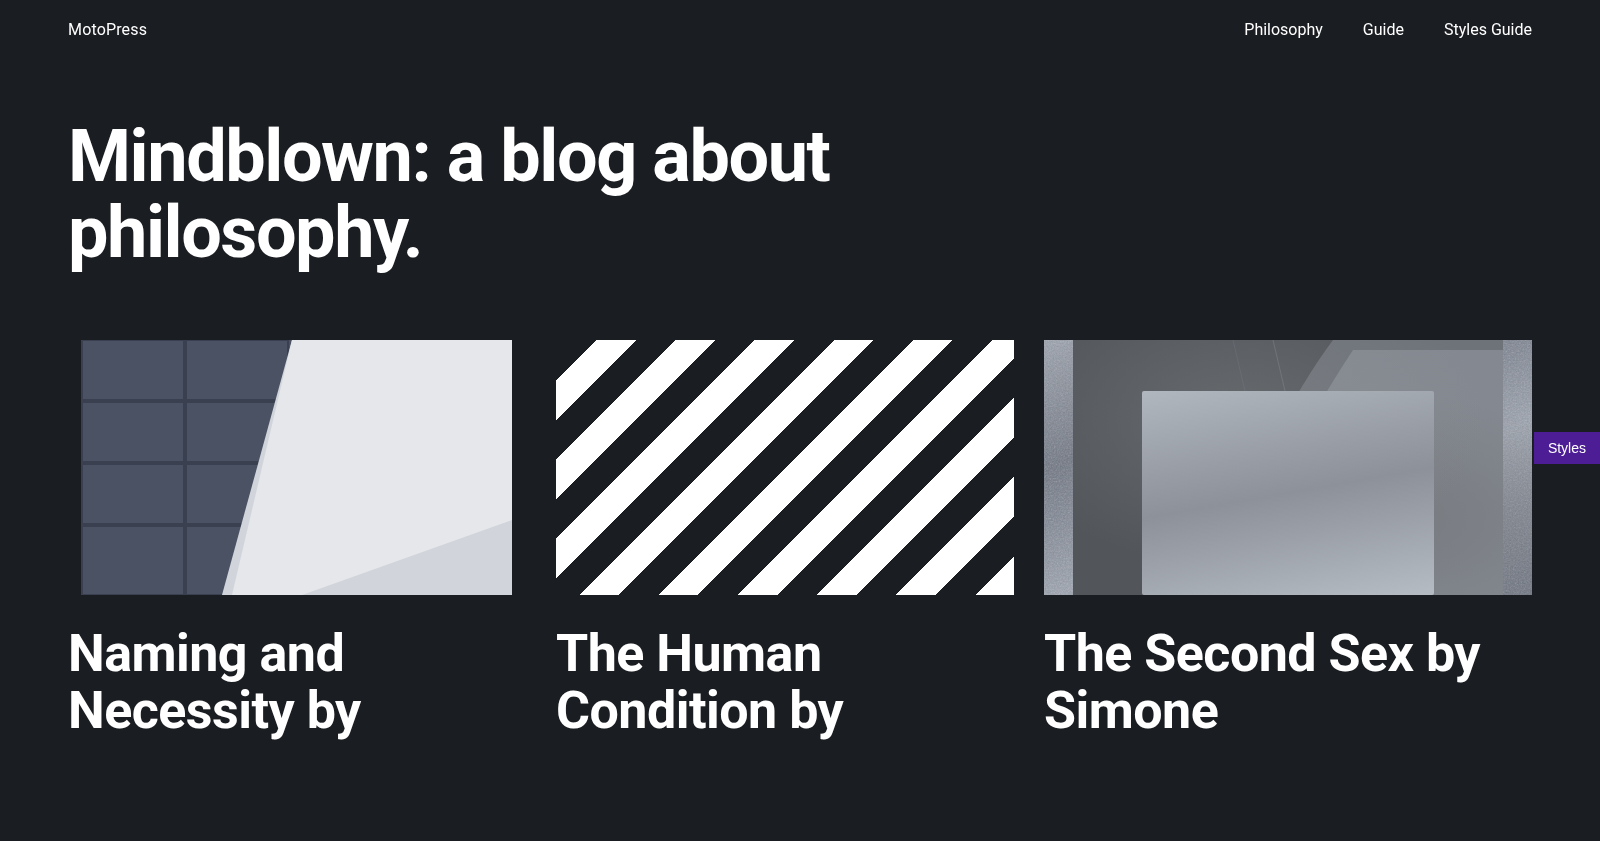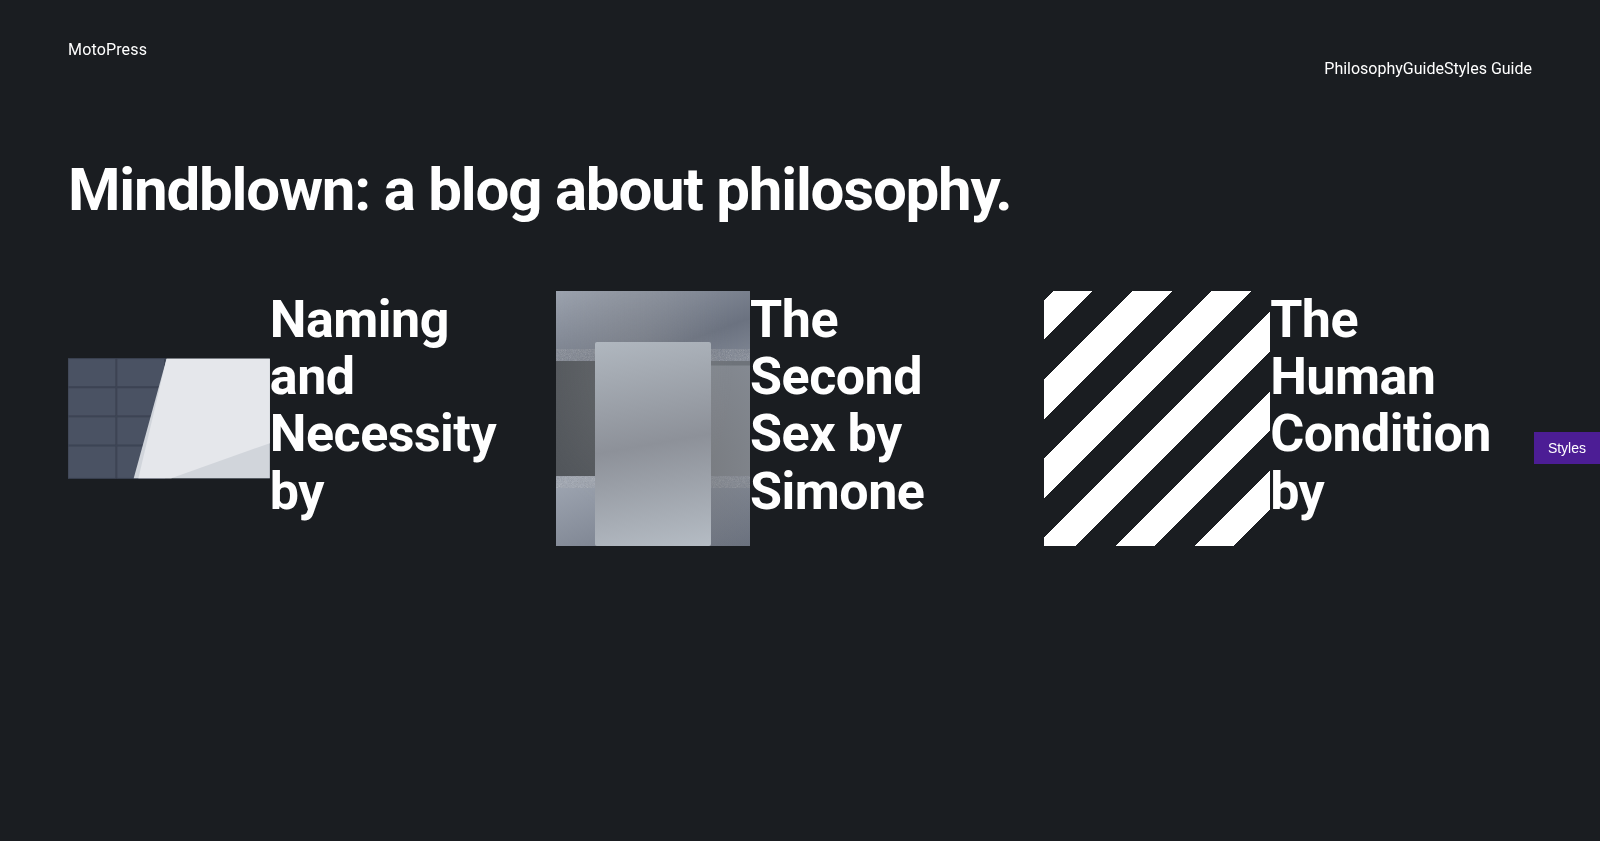--- a/index.html
+++ b/index.html
@@ -28,57 +28,57 @@
 
     .nav-logo {
       font-size: 16px;
       font-weight: 400;
       color: #ffffff;
       letter-spacing: 0.01em;
     }
 
     .nav-links {
       display: flex;
+      gap: 40px;
       list-style: none;
-      margin-top: 39px;
     }
 
     .nav-links li a {
       color: #ffffff;
       text-decoration: none;
       font-size: 16px;
       font-weight: 400;
     }
 
     
     .hero {
       padding: 60px 68px 60px 68px;
     }
 
     .hero-title {
-      font-size: 60px;
+      font-size: 72px;
       font-weight: 700;
       line-height: 1.05;
       letter-spacing: -0.02em;
       color: #ffffff;
       max-width: 1100px;
     }
 
     
     .cards-grid {
       display: grid;
       grid-template-columns: 1fr 1fr 1fr;
       gap: 0;
       padding: 0 68px;
       margin-top: 10px;
     }
 
     .card {
       display: flex;
-      flex-direction: row;
+      flex-direction: column;
       padding-right: 30px;
     }
 
     .card:last-child {
       padding-right: 0;
     }
 
     .card-image {
       width: 100%;
       height: 255px;
@@ -225,20 +225,40 @@
           <polygon points="210,0 430,0 430,255 140,255" fill="#d1d5db"></polygon>
           <polygon points="210,0 430,0 430,180 220,255 150,255" fill="#e5e7eb"></polygon>
         </svg>
       </div>
     </div>
     <h2 class="card-title">Naming and Necessity by</h2>
   </article>
 
   <article class="card">
     <div class="card-image">
+      <div class="card-img-3">
+        <svg width="100%" height="100%" viewBox="0 0 430 255" xmlns="http://www.w3.org/2000/svg">
+
+          <defs>
+            <pattern id="stripes" x="0" y="0" width="70" height="70" patternUnits="userSpaceOnUse" patternTransform="rotate(-45)">
+              <rect width="35" height="70" fill="#1a1d21"></rect>
+              <rect x="35" width="35" height="70" fill="#ffffff"></rect>
+            </pattern>
+          </defs>
+          <rect width="430" height="255" fill="url(#stripes)"></rect>
+
+          <rect width="430" height="255" fill="rgba(0,0,0,0.05)"></rect>
+        </svg>
+      </div>
+    </div>
+    <h2 class="card-title">The Human Condition by</h2>
+  </article>
+
+  <article class="card">
+    <div class="card-image">
       <div class="card-img-2">
         <svg width="100%" height="100%" viewBox="0 0 430 255" xmlns="http://www.w3.org/2000/svg">
           <rect width="430" height="255" fill="#8a9099"></rect>
 
           <rect width="430" height="255" fill="url(#conc)" opacity="0.8"></rect>
           <defs>
             <filter id="noise">
               <feTurbulence type="fractalNoise" baseFrequency="0.65" numOctaves="3" stitchTiles="stitch"></feTurbulence>
               <feColorMatrix type="saturate" values="0"></feColorMatrix>
               <feBlend in="SourceGraphic" mode="multiply"></feBlend>
@@ -250,35 +270,15 @@
           <path d="M150,255 Q220,100 280,10 L430,10 L430,255 Z" fill="#9aa0a8" opacity="0.5"></path>
 
           <line x1="160" y1="0" x2="220" y2="255" stroke="#6b7280" stroke-width="1" opacity="0.4"></line>
           <line x1="200" y1="0" x2="260" y2="255" stroke="#9ca3af" stroke-width="1" opacity="0.3"></line>
         </svg>
       </div>
     </div>
     <h2 class="card-title">The Second Sex by Simone</h2>
   </article>
 
-  <article class="card">
-    <div class="card-image">
-      <div class="card-img-3">
-        <svg width="100%" height="100%" viewBox="0 0 430 255" xmlns="http://www.w3.org/2000/svg">
-
-          <defs>
-            <pattern id="stripes" x="0" y="0" width="70" height="70" patternUnits="userSpaceOnUse" patternTransform="rotate(-45)">
-              <rect width="35" height="70" fill="#1a1d21"></rect>
-              <rect x="35" width="35" height="70" fill="#ffffff"></rect>
-            </pattern>
-          </defs>
-          <rect width="430" height="255" fill="url(#stripes)"></rect>
-
-          <rect width="430" height="255" fill="rgba(0,0,0,0.05)"></rect>
-        </svg>
-      </div>
-    </div>
-    <h2 class="card-title">The Human Condition by</h2>
-  </article>
-
 </section>
 
 <button class="styles-button">Styles</button>
 
 </body></html>

